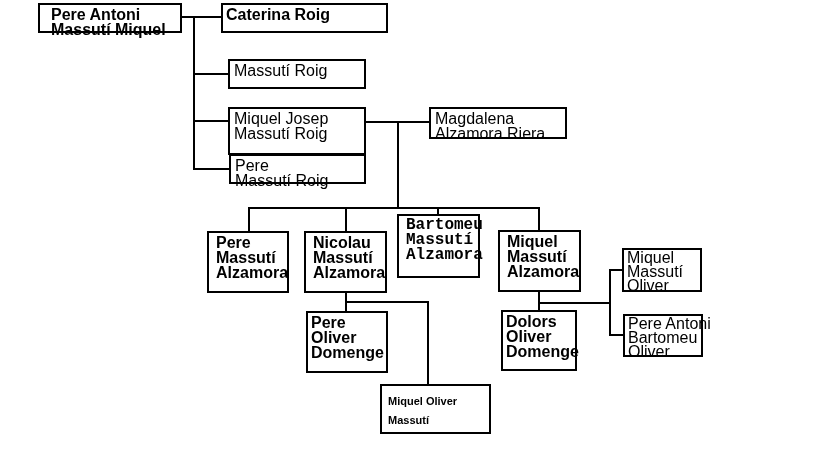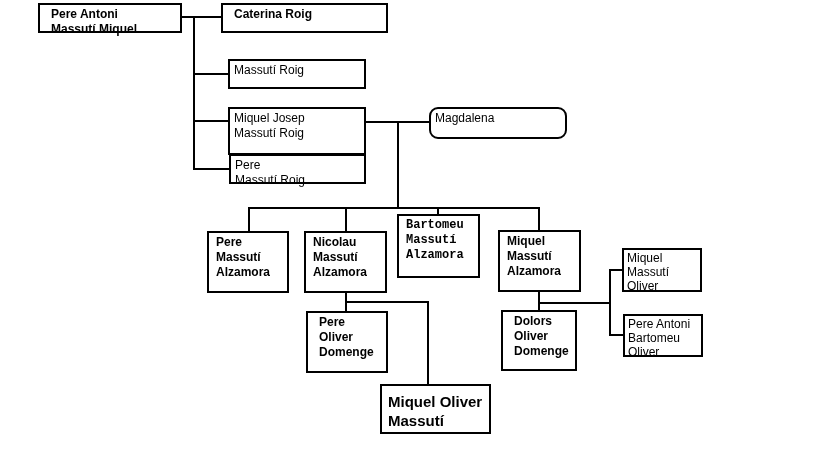--- a/index.html
+++ b/index.html
@@ -10,33 +10,33 @@
     height: 460px;
     background: #ffffff;
     font-family: "Liberation Sans", sans-serif;
     color: #000000;
     overflow: hidden;
   }
   .pbox {
     position: absolute;
     border: 2px solid #000000;
     background: #ffffff;
-    font-size: 12px;
+    font-size: 16px;
     line-height: 15px;
     padding: 2px 2px 0 4px;
     white-space: nowrap;
   }
   .bold { font-weight: 700; }
   .pl11 { padding-left: 11px; }
   .pl7  { padding-left: 7px; }
   .pl6  { padding-left: 6px; }
-  .pl5  { padding-left: 11px; }
+  .pl5  { padding-left: 3px; }
   .pl3  { padding-left: 3px; }
   .tight { line-height: 14px; padding-top: 1px; }
-  .big  { font-size: 15px; line-height: 19px; padding-top: 6px; }
+  .big  { font-size: 11px; line-height: 19px; padding-top: 6px; }
   .conn { position: absolute; background: #000000; }
 </style>
 </head>
 <body>
 
 <div class="canvas">
 
   <div class="conn" style="left:182px;top:16px;width:39px;height:2px;"></div>
   <div class="conn" style="left:193px;top:16px;width:2px;height:154px;"></div>
   <div class="conn" style="left:193px;top:73px;width:35px;height:2px;"></div>
@@ -69,22 +69,23 @@
 
   <div class="pbox" style="left:228px;top:59px;width:138px;height:30px;">
     <div>Massutí Roig</div>
   </div>
 
   <div class="pbox" style="left:228px;top:107px;width:138px;height:48px;">
     <div>Miquel Josep</div>
     <div>Massutí Roig</div>
   </div>
 
-  <div class="pbox" style="left:429px;top:107px;width:138px;height:32px;border-radius:9px;">
+  <div class="pbox" style="left:429px;top:107px;width:138px;height:32px;">
     <div>Magdalena</div>
+    <div>Alzamora Riera</div>
   </div>
 
   <div class="pbox" style="left:229px;top:154px;width:137px;height:30px;">
     <div>Pere</div>
     <div>Massutí Roig</div>
   </div>
 
   <div class="pbox bold pl7" style="left:207px;top:231px;width:82px;height:62px;">
     <div>Pere</div>
     <div>Massutí</div>

